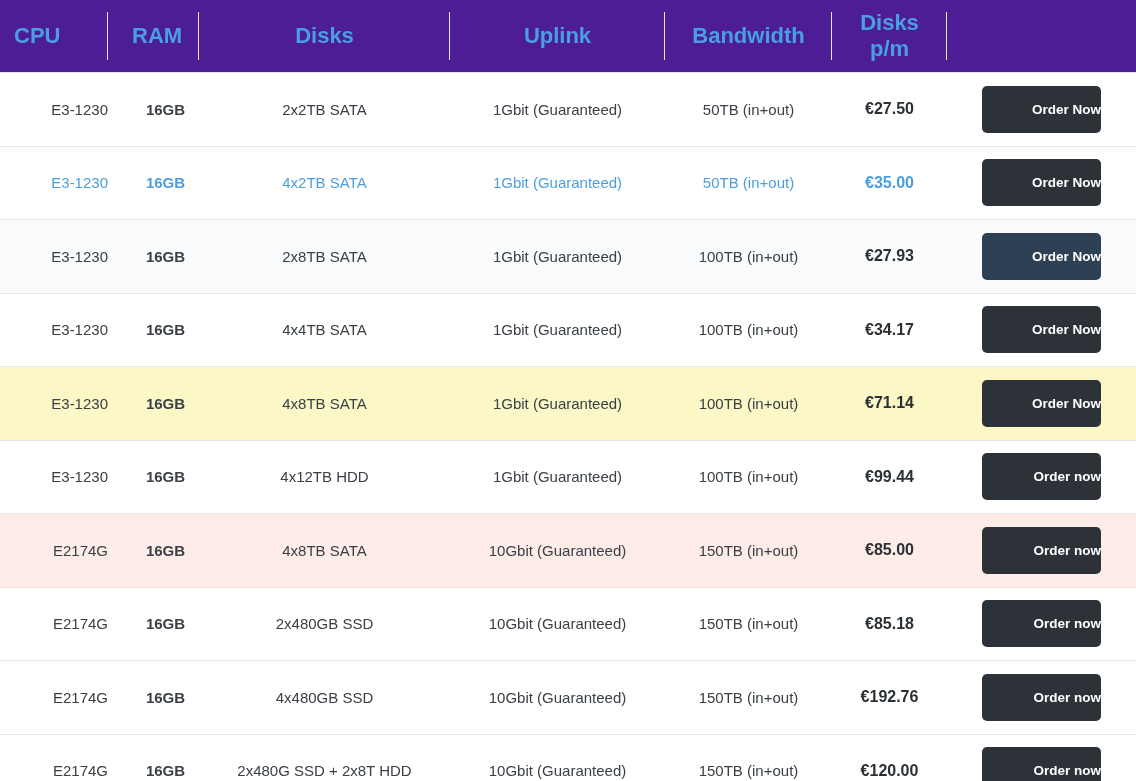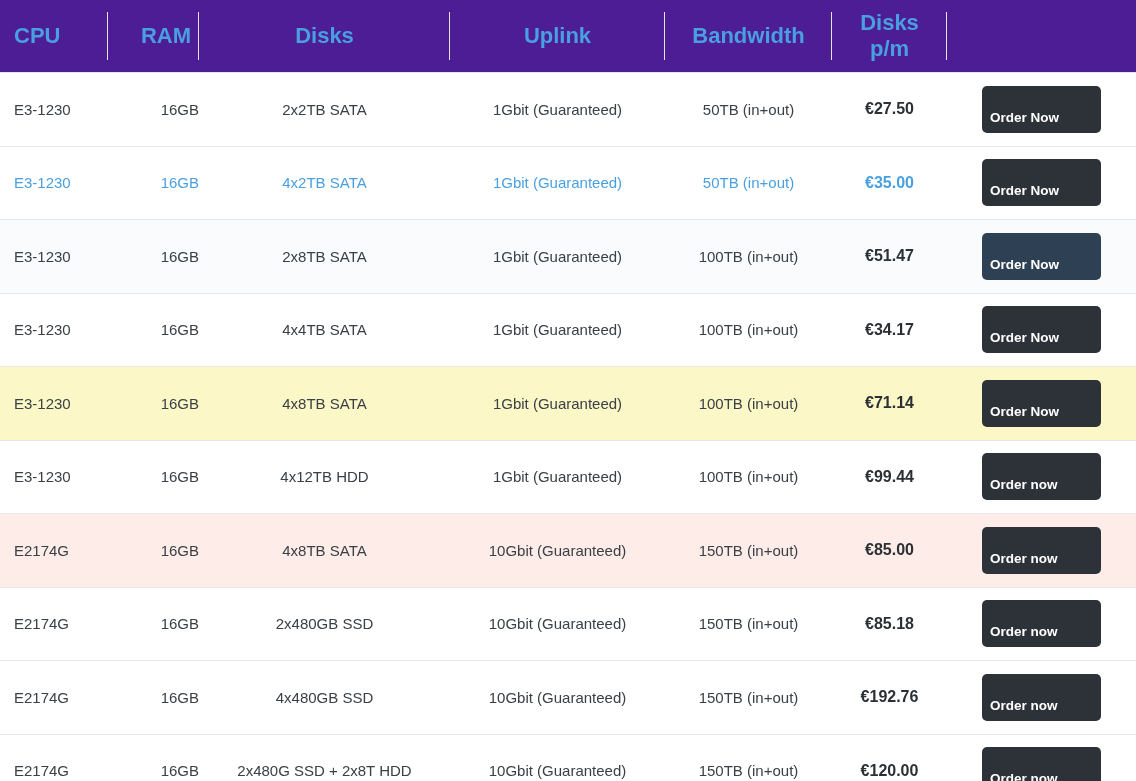--- a/index.html
+++ b/index.html
@@ -32,21 +32,21 @@
     text-align: center;
     background: #4c1d95;
     border-bottom: 1px solid #e7e7e7;
     position: relative;
   }
   .pricing-table thead th.col-cpu,
   .pricing-table thead th.col-ram {
     text-align: left;
   }
   .pricing-table thead th.col-cpu { padding-left: 14px; }
-  .pricing-table thead th.col-ram { padding-left: 24px; text-align: right; }
+  .pricing-table thead th.col-ram { padding-left: 24px; }
 
   .pricing-table thead th .divider {
     position: absolute;
     right: 0;
     top: 12px;
     bottom: 12px;
     width: 1px;
     background: #e3e6e8;
   }
 
@@ -58,26 +58,27 @@
     text-align: center;
     font-size: 15px;
     color: #3a4046;
     border-bottom: 1px solid #e7e7e7;
     white-space: nowrap;
   }
   .pricing-table tbody tr:last-child td {
     border-bottom: none;
   }
   .pricing-table tbody td.col-cpu {
-    text-align: left;
+    text-align: right;
     padding-left: 14px;
   }
   .pricing-table tbody td.col-ram {
-    text-align: right;
+    text-align: center;
     padding-left: 24px;
+    font-weight: bold;
   }
   .pricing-table tbody td.col-price {
     font-weight: bold;
     font-size: 16px;
     color: #2b3034;
   }
   .pricing-table tbody td.col-action {
     text-align: center;
   }
 
@@ -96,23 +97,23 @@
     width: 119px;
     height: 47px;
     line-height: 47px;
     border: none;
     border-radius: 5px;
     background: #2c3238;
     color: #ffffff;
     font-family: "Liberation Sans", sans-serif;
     font-size: 13.5px;
     font-weight: bold;
-    text-align: left;
+    text-align: right;
     cursor: pointer;
-    padding: 8px;
+    padding: 0;
   }
   .order-btn.navy { background: #2e4154; }
 </style>
 </head>
 <body>
 
 <table class="pricing-table">
   <colgroup>
     <col style="width:108px">
     <col style="width:91px">
@@ -172,21 +173,21 @@
         <td class="col-bandwidth">50TB (in+out)</td>
         <td class="col-price">€35.00</td>
         <td class="col-action"><button class="order-btn">Order Now</button></td>
       </tr>
       <tr class="row-tint">
         <td class="col-cpu">E3-1230</td>
         <td class="col-ram">16GB</td>
         <td class="col-disks">2x8TB SATA</td>
         <td class="col-uplink">1Gbit (Guaranteed)</td>
         <td class="col-bandwidth">100TB (in+out)</td>
-        <td class="col-price">€51.47</td>
+        <td class="col-price">€27.93</td>
         <td class="col-action"><button class="order-btn navy">Order Now</button></td>
       </tr>
       <tr class="row-default">
         <td class="col-cpu">E3-1230</td>
         <td class="col-ram">16GB</td>
         <td class="col-disks">4x4TB SATA</td>
         <td class="col-uplink">1Gbit (Guaranteed)</td>
         <td class="col-bandwidth">100TB (in+out)</td>
         <td class="col-price">€34.17</td>
         <td class="col-action"><button class="order-btn">Order Now</button></td>

